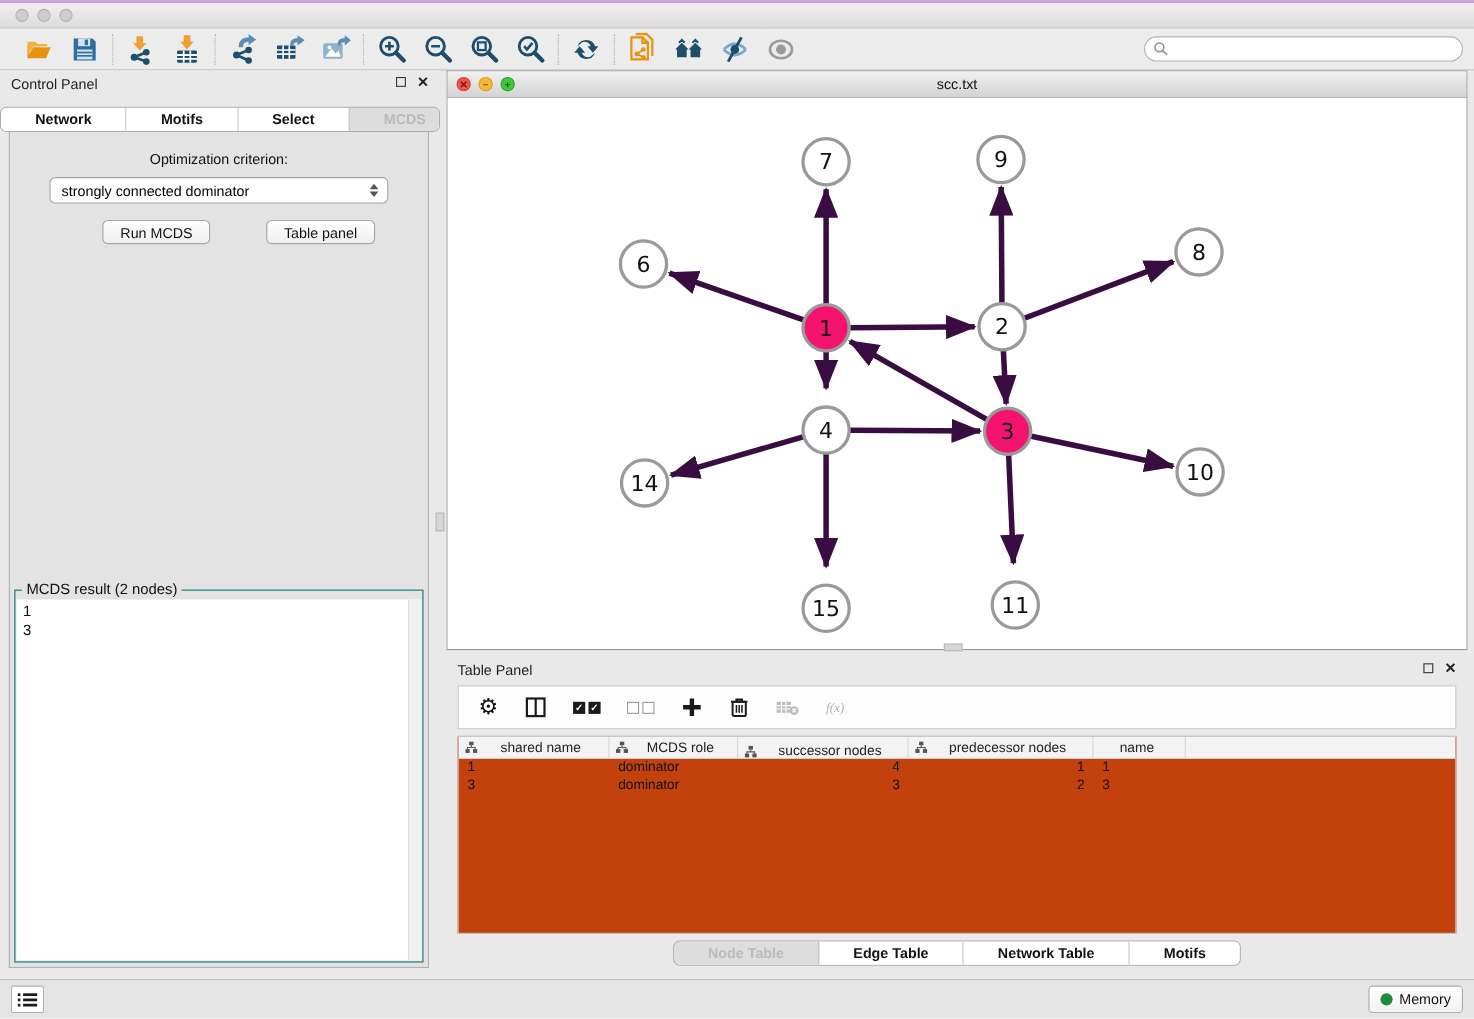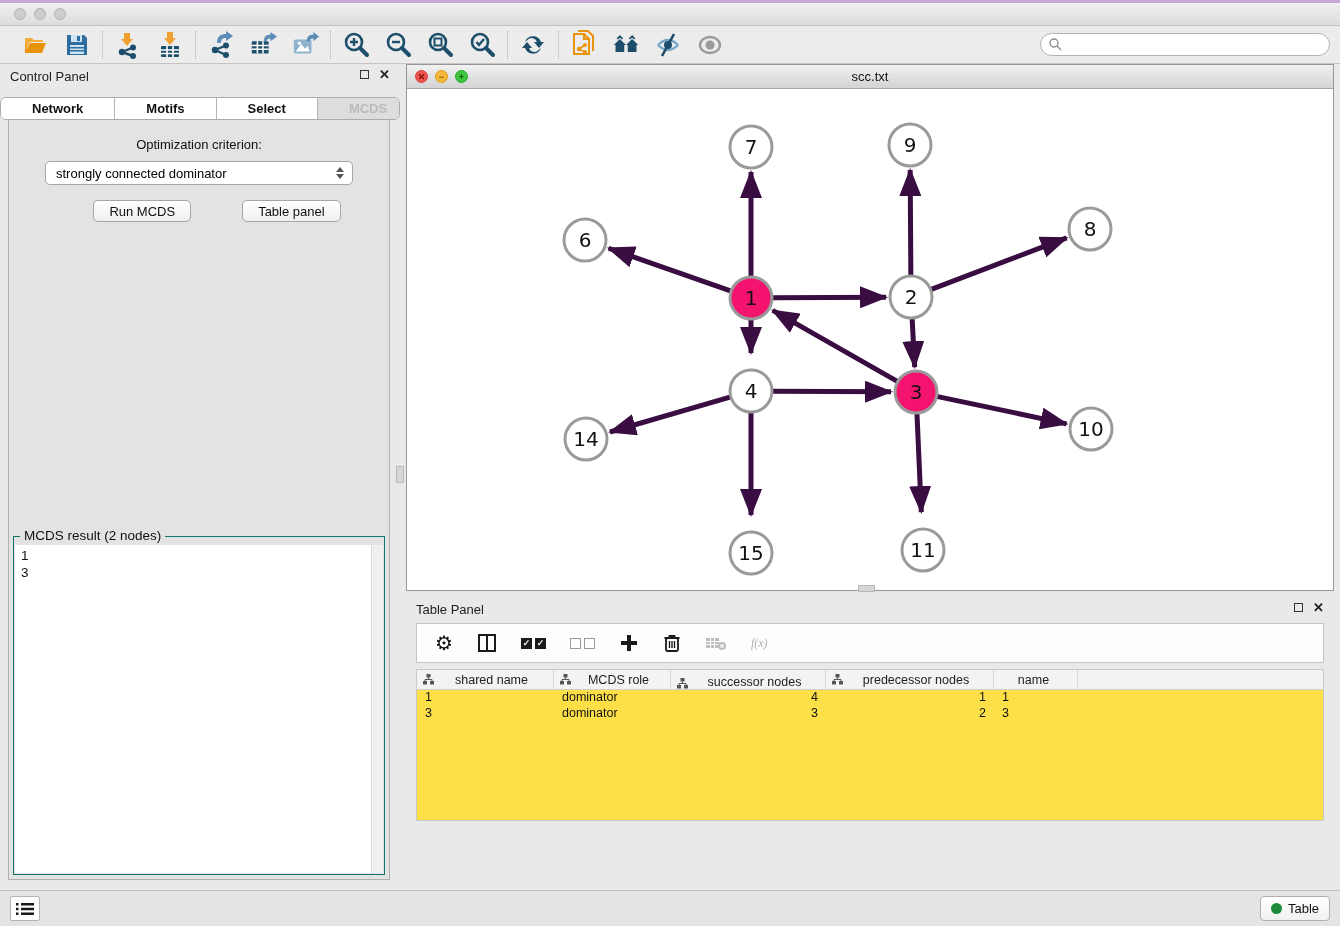--- a/index.html
+++ b/index.html
@@ -70,21 +70,21 @@
   .tp-toolbar { position:absolute; left:10px; right:10px; top:26px; height:40px; background:#fdfdfd; border:1px solid #c6c6c6; display:flex; align-items:center; gap:24px; padding-left:18px; }
   .tpi { display:flex; align-items:center; justify-content:center; height:24px; cursor:pointer; }
   .tpi.disabled { cursor:default; }
   .gear-glyph { font-size:20px; color:#111; line-height:20px; }
   .fx-glyph { font-family:Liberation Serif, serif; font-style:italic; font-size:12px; color:#b3b3b3; }
   .cb { width:11px; height:11px; display:inline-block; }
   .cb.checked { background:#1a1a1a; color:#fff; font-size:9px; font-weight:bold; text-align:center; line-height:11px; }
   .cb.un { background:#fff; border:1.5px solid #9a9a9a; }
   .cb + .cb { margin-left:3px; }
 
-  .tp-table { position:absolute; left:10px; right:10px; top:72px; height:152px; background:#fde047; border:1px solid #c9c9c9; overflow:hidden; }
+  .tp-table { position:absolute; left:10px; right:10px; top:72px; height:180px; background:#c2410c; border:1px solid #c9c9c9; overflow:hidden; }
   .thead { display:flex; height:20px; background:#f3f3f3; border-bottom:1px solid #cfcfcf; }
   .th { display:flex; align-items:center; border-right:1px solid #d8d8d8; font-size:12.5px; color:#222; padding-left:6px; gap:6px; }
   .th .th-label { flex:1; text-align:center; padding-right:10px; }
   .trow { display:flex; height:16px; font-size:12.5px; color:#111; }
   .td { padding:0 8px; overflow:hidden; white-space:nowrap; }
   .td.right { text-align:right; }
   .c0 { width:137px; } .c1 { width:117px; } .c2 { width:155px;align-items:flex-end; } .c3 { width:168px; } .c4 { width:84px; }
   .tp-tabs { position:absolute; left:0; right:0; top:258px; display:flex; justify-content:center; }
 
   
@@ -501,34 +501,42 @@
         <div class="td c4">1</div>
       </div>
       <div class="trow">
         <div class="td c0">3</div>
         <div class="td c1">dominator</div>
         <div class="td c2 right">3</div>
         <div class="td c3 right">2</div>
         <div class="td c4">3</div>
       </div>
     </div>
+    <div class="tp-tabs">
+      <div class="seg">
+        <span class="seg-btn active">Node Table</span>
+        <span class="seg-btn">Edge Table</span>
+        <span class="seg-btn">Network Table</span>
+        <span class="seg-btn">Motifs</span>
+      </div>
+    </div>
   </div>
 
   <div class="statusbar">
     <span class="list-btn">
       <svg width="18" height="14" viewBox="0 0 18 14">
           <g fill="#1a1a1a">
             <rect x="0" y="1" width="2.5" height="2.5"></rect>
             <rect x="5" y="1" width="13" height="2.5"></rect>
             <rect x="0" y="5.75" width="2.5" height="2.5"></rect>
             <rect x="5" y="5.75" width="13" height="2.5"></rect>
             <rect x="0" y="10.5" width="2.5" height="2.5"></rect>
             <rect x="5" y="10.5" width="13" height="2.5"></rect>
           </g>
         </svg>
     </span>
     <span class="memory-btn">
       <span class="mem-dot"></span>
-      <span>Table</span>
+      <span>Memory</span>
     </span>
   </div>
 
 </div>
 
 </body></html>

